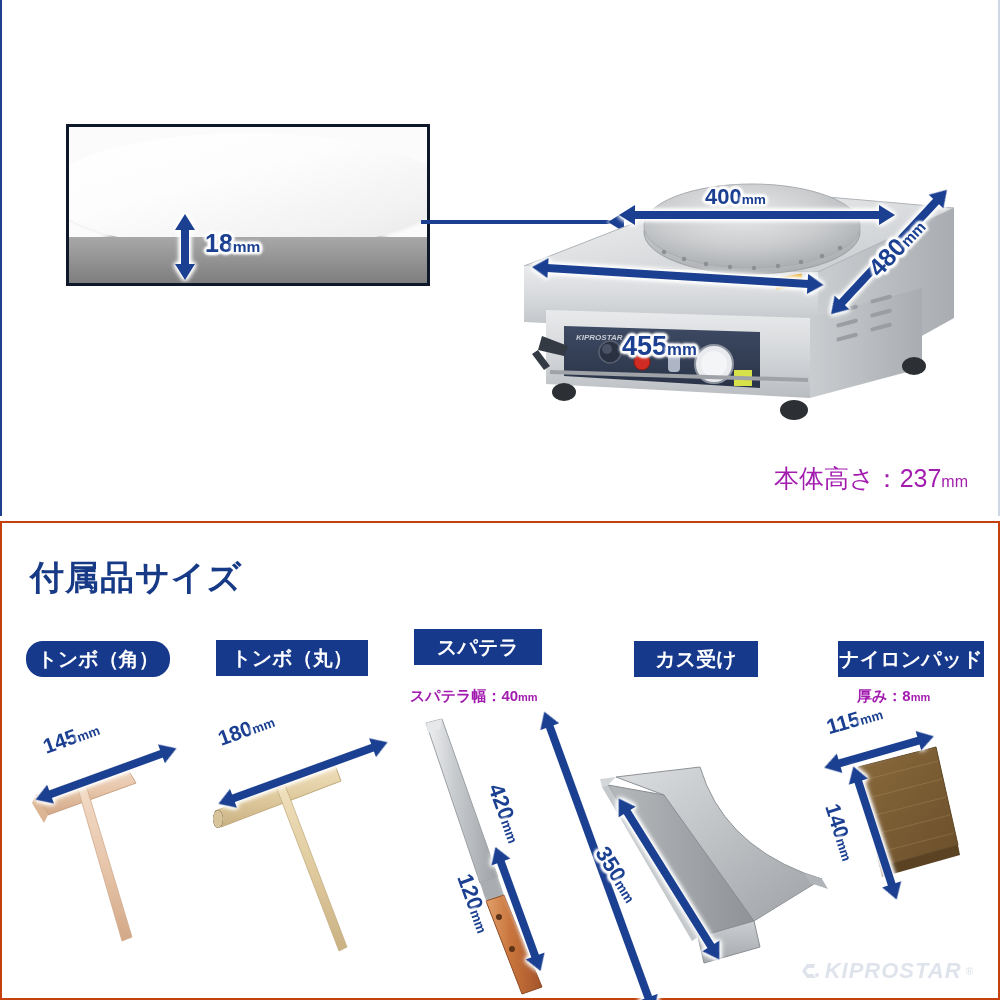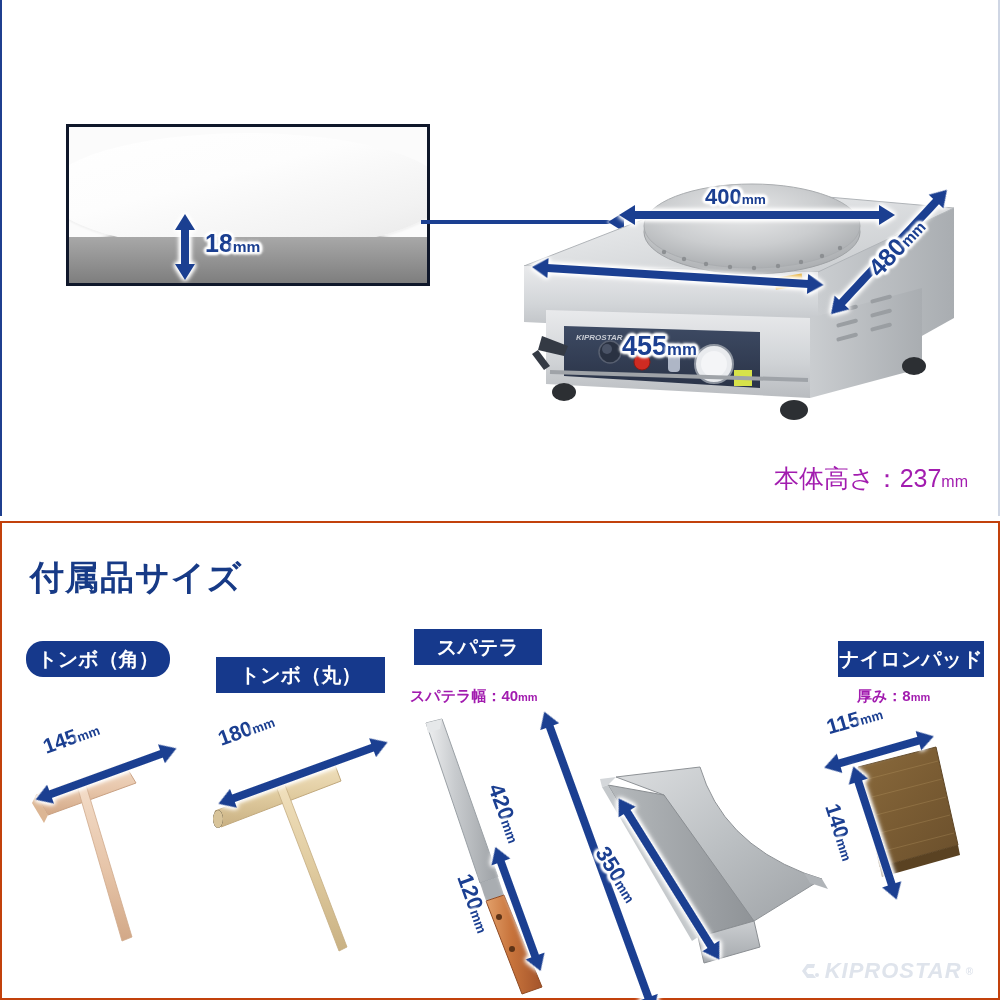--- a/index.html
+++ b/index.html
@@ -338,22 +338,23 @@
          transform: rotate(-47deg); transform-origin: left top;"><span>480</span><span class="unit">mm</span></div>
 
     <div id="height-caption"><span>本体高さ：</span><span>237</span><span class="unit">mm</span></div>
   </div>
 
   <div class="section-lower">
 
     <div class="section-title" id="title-access">付属品サイズ</div>
 
     <div class="acc-chip" style="left:24px; top:118px; width:144px;border-radius:17px;">トンボ（角）</div>
-    <div class="acc-chip" style="left:214px; top:134px; width:169px;">トンボ（丸）</div>
+    <div class="acc-chip" style="left:214px; top:117px; width:152px;">トンボ（丸）</div>
     <div class="acc-chip" style="left:412px; top:106px; width:128px;">スパテラ</div>
+    <div class="acc-chip" style="left:632px; top:118px; width:124px;">カス受け</div>
     <div class="acc-chip" style="left:836px; top:118px; width:146px;">ナイロンパッド</div>
 
     <div class="acc-sub" style="left:408px; top:164px;"><span>スパテラ幅：</span><span>40</span><span class="unit">mm</span></div>
 
     <div class="acc-sub" style="left:855px; top:164px;"><span>厚み：</span><span>8</span><span class="unit">mm</span></div>
 
     <svg style="position:absolute; left:10px; top:200px;" width="210" height="250" viewBox="0 0 210 250">
       <defs>
         <linearGradient id="wood1" x1="0" y1="0" x2="0" y2="1">
           <stop offset="0%" stop-color="#f3dcc8"></stop>

